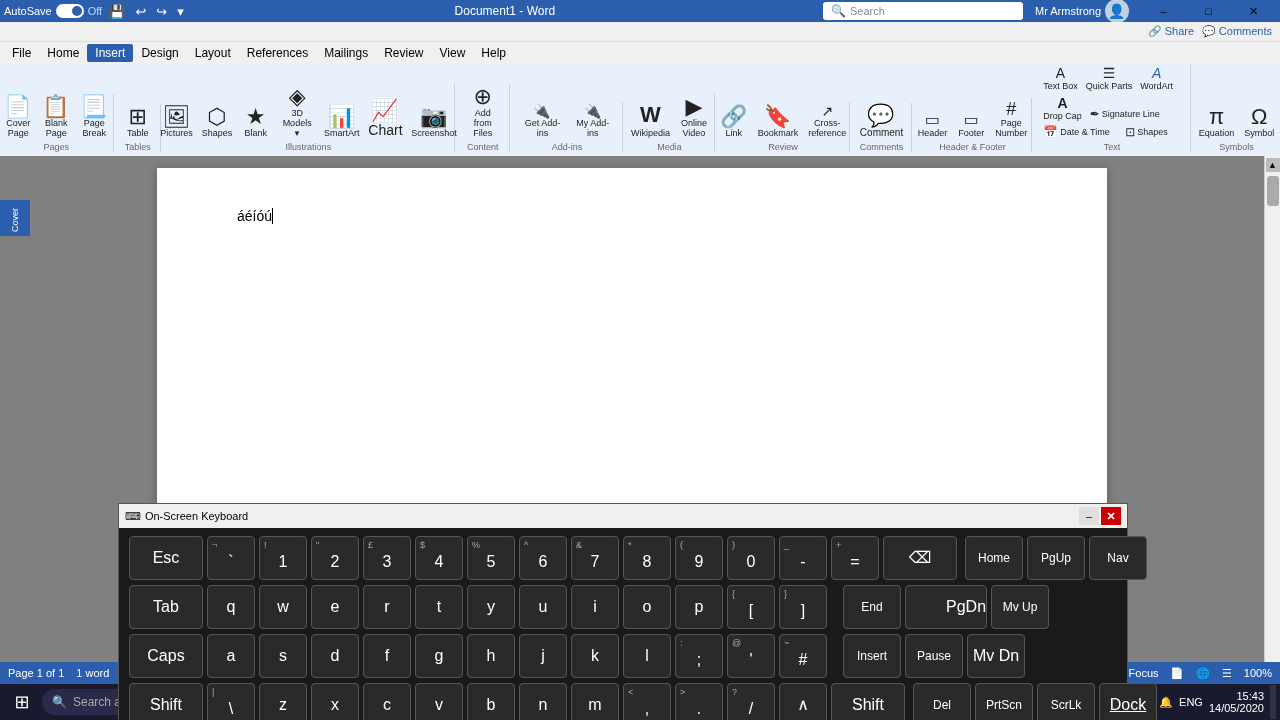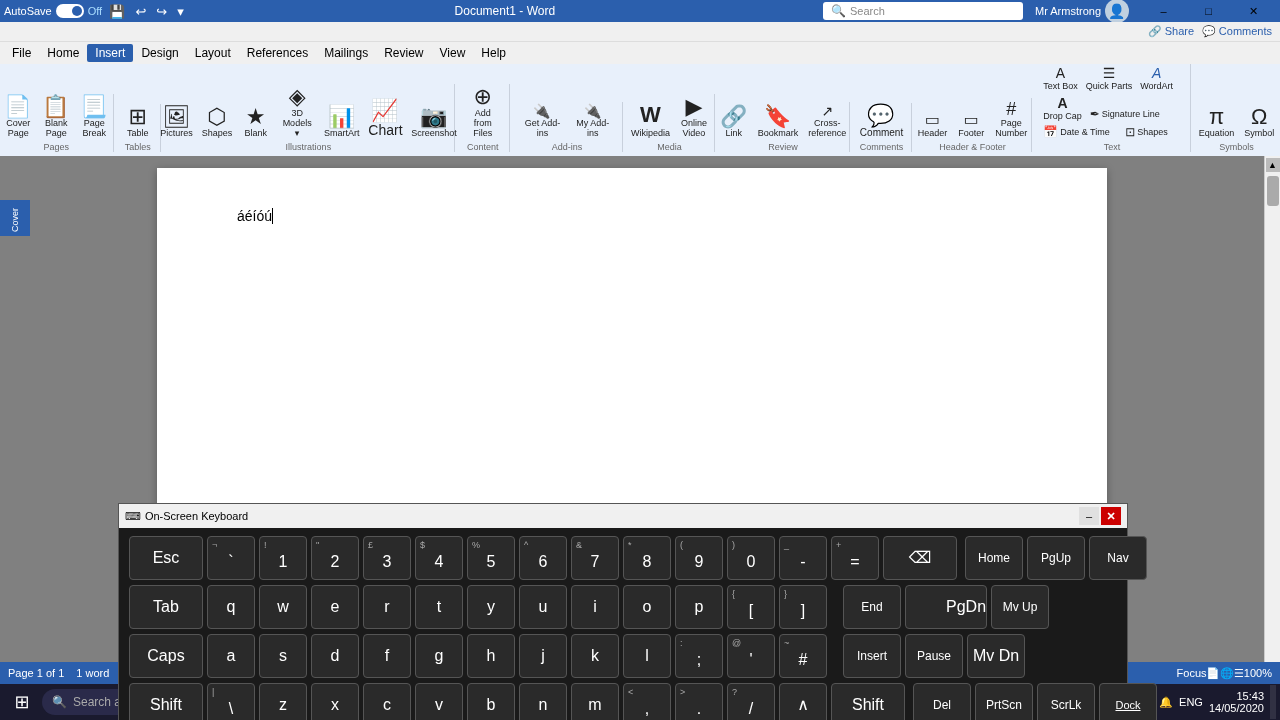--- a/index.html
+++ b/index.html
@@ -146,21 +146,21 @@
       align-items: center;
       padding: 0 8px;
       color: #fff;
       font-size: 11px;
       gap: 12px;
       position: absolute;
       bottom: 36px;
       left: 0;
       right: 0;
     }
-    #status-right { margin-left: auto; display: flex; align-items: center; }
+    #status-right { margin-left: auto; display: flex; gap: 12px; align-items: center; }
 
     
     #taskbar {
       height: 36px;
       background: #1a1a2e;
       display: flex;
       align-items: center;
       padding: 0 4px;
       position: absolute;
       bottom: 0;
@@ -760,21 +760,21 @@
           <div class="key key-side">
               <span class="primary" style="font-size:12px;">Del</span>
             </div>
           <div class="key key-side">
               <span class="primary" style="font-size:12px;">PrtScn</span>
             </div>
           <div class="key key-side">
               <span class="primary" style="font-size:12px;">ScrLk</span>
             </div>
           <div class="key key-side">
-              <span class="primary" style="font-size:11px;text-decoration:underline;">Dock</span>
+              <span class="primary" style="font-size:16px;text-decoration:underline;">Dock</span>
             </div>
         </div>
 
       </div>
     </div>
   </div>
 
   <div id="status-bar">
     <span>Page 1 of 1</span>
     <span>1 word</span>

